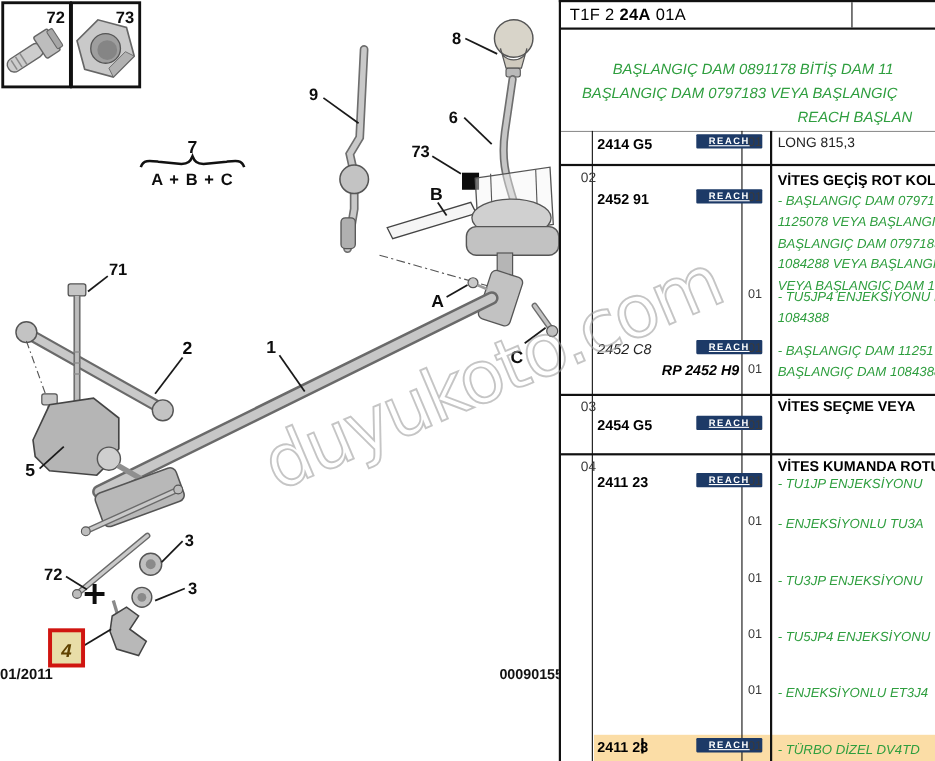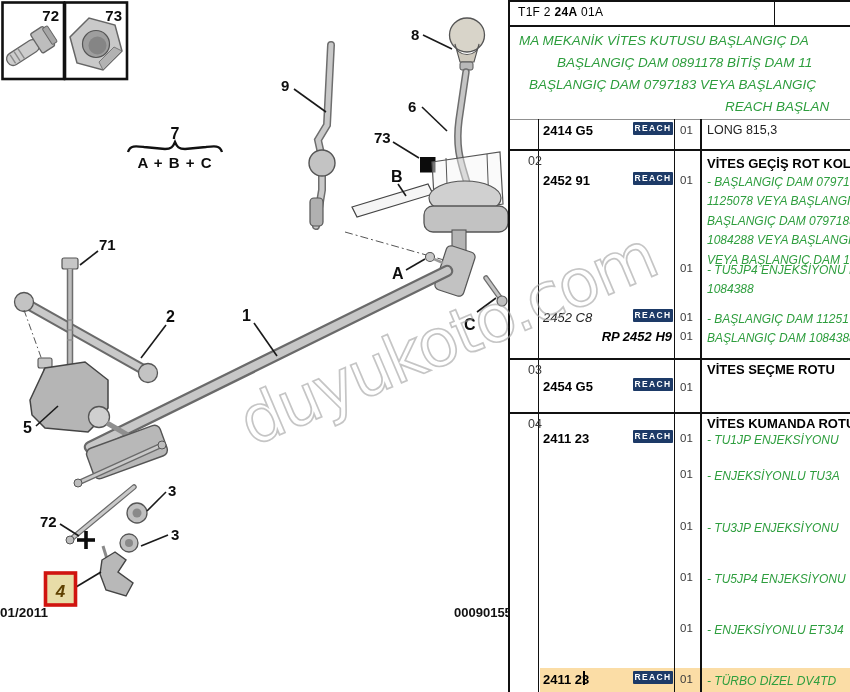--- a/index.html
+++ b/index.html
@@ -6,35 +6,35 @@
   .stage{position:relative;width:850px;height:692px;background:#fff;overflow:hidden;
          font-family:"Liberation Sans",sans-serif;color:#111;}
   
   .panel{position:absolute;left:508px;top:0;width:342px;height:692px;
          border-left:2px solid #111;border-top:2px solid #111;box-sizing:border-box;}
   .panel *{white-space:nowrap;}
   .hline{position:absolute;left:0;width:342px;height:0;border-top:2px solid #111;}
   .hline.gray{border-top:1px solid #909090;}
   .vline{position:absolute;width:0;border-left:1.5px solid #111;}
   .vline.thick{border-left:2.5px solid #111;}
-  .doc-code{position:absolute;left:8px;top:3px;font-size:12px;letter-spacing:.3px;color:#000;}
+  .doc-code{position:absolute;left:8px;top:3px;font-size:15px;letter-spacing:.3px;color:#000;}
   .doc-code b{font-weight:bold;}
   .il{position:absolute;font-size:13.5px;font-style:italic;color:#2e9e3e;}
   .sec{position:absolute;left:6px;font-size:12.5px;color:#3a3a3a;margin-left:12px;}
   .ttl{position:absolute;left:197px;font-size:13px;font-weight:bold;color:#000;}
   .pt{position:absolute;left:33px;font-size:13px;font-weight:bold;color:#000;}
   .pti{position:absolute;left:33px;font-size:13px;font-style:italic;color:#222;}
   .ptbi{position:absolute;left:30px;width:132px;text-align:right;font-size:13px;
         font-weight:bold;font-style:italic;color:#000;}
   .qty{position:absolute;left:170px;font-size:11.5px;color:#3a3a3a;}
   .bk{position:absolute;left:197px;font-size:12.5px;color:#222;}
   .gd{position:absolute;left:197px;font-size:12px;font-style:italic;color:#2e9e3e;line-height:19.4px;}
-  .reach{position:absolute;left:123px;width:40px;height:13px;background:#1d3a67;color:#fff;
+  .reach{position:absolute;left:123px;width:60px;height:13px;background:#1d3a67;color:#fff;
          font-size:8.5px;font-weight:bold;letter-spacing:1.4px;text-align:center;
-         line-height:13px;border-radius:1px;}
+         line-height:13px;border-radius:1px;text-decoration:underline;}
   .hl-row{position:absolute;left:29.5px;top:666px;width:312.5px;height:26px;background:#fbdda6;}
   .caret{position:absolute;left:73px;top:669px;width:1.5px;height:14px;background:#000;}
   
   .wm{position:absolute;left:225px;top:300px;width:450px;height:90px;z-index:6;
       text-align:center;font-family:"DejaVu Sans",sans-serif;font-size:66px;letter-spacing:-2px;
       color:transparent;-webkit-text-stroke:1.7px #a0a0a0;opacity:.6;
       transform:rotate(-23deg);transform-origin:50% 50%;pointer-events:none;}
   
   .diagram{position:absolute;left:0;top:0;width:508px;height:692px;}
   svg{font-family:"Liberation Sans",sans-serif;}
@@ -227,21 +227,20 @@
     <div class="hline" style="top:410px"></div>
     <div class="vline" style="left:28px;top:117px;height:575px"></div>
     <div class="vline" style="left:164px;top:117px;height:575px"></div>
     <div class="vline thick" style="left:190px;top:117px;height:575px"></div>
     <div class="vline" style="left:264px;top:0;height:23px"></div>
 
     <div class="doc-code">
       <span>T1F 2 </span><b>24A</b><span> 01A</span>
     </div>
 
-    <div class="il" style="top:31px;left:9px">MA MEKANİK VİTES KUTUSU BAŞLANGIÇ DA</div>
     <div class="il" style="top:53px;left:47px">BAŞLANGIÇ DAM 0891178 BİTİŞ DAM 11</div>
     <div class="il" style="top:75px;left:19px">BAŞLANGIÇ DAM 0797183 VEYA BAŞLANGIÇ</div>
     <div class="il" style="top:97px;left:215px">REACH BAŞLAN</div>
 
     <div class="pt" style="top:121px">2414 G5</div>
     <div class="reach" style="top:120px">REACH</div>
     <div class="qty" style="top:122px">01</div>
     <div class="bk" style="top:121px">LONG 815,3</div>
 
     <div class="sec" style="top:152px">02</div>
@@ -263,21 +262,21 @@
     </div>
     <div class="pti" style="top:308px">2452 C8</div>
     <div class="reach" style="top:307px">REACH</div>
     <div class="qty" style="top:309px">01</div>
     <div class="gd" style="top:308px">- BAŞLANGIÇ DAM 112517</div>
     <div class="ptbi" style="top:327px">RP 2452 H9</div>
     <div class="qty" style="top:328px">01</div>
     <div class="gd" style="top:327px">BAŞLANGIÇ DAM 1084388</div>
 
     <div class="sec" style="top:361px">03</div>
-    <div class="ttl" style="top:360px">VİTES SEÇME ROTU</div>
+    <div class="ttl" style="top:360px">VİTES SEÇME VEYA</div>
     <div class="pt" style="top:377px">2454 G5</div>
     <div class="reach" style="top:376px">REACH</div>
     <div class="qty" style="top:379px">01</div>
 
     <div class="sec" style="top:415px">04</div>
     <div class="ttl" style="top:414px">VİTES KUMANDA ROTU KÖ</div>
     <div class="pt" style="top:429px">2411 23</div>
     <div class="reach" style="top:428px">REACH</div>
     <div class="qty" style="top:430px">01</div>
     <div class="gd" style="top:429px">- TU1JP ENJEKSİYONU</div>

